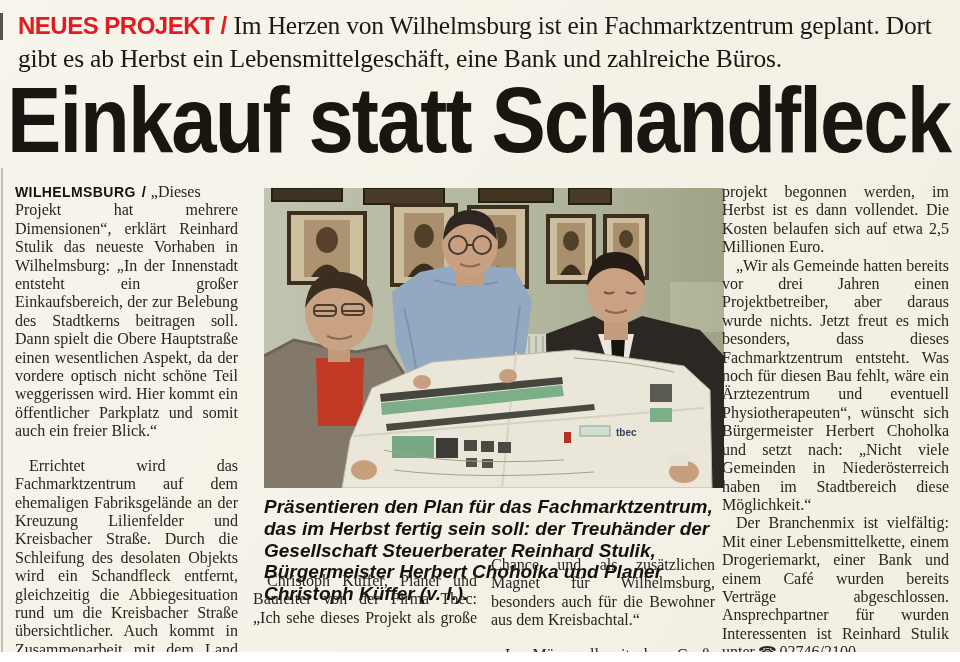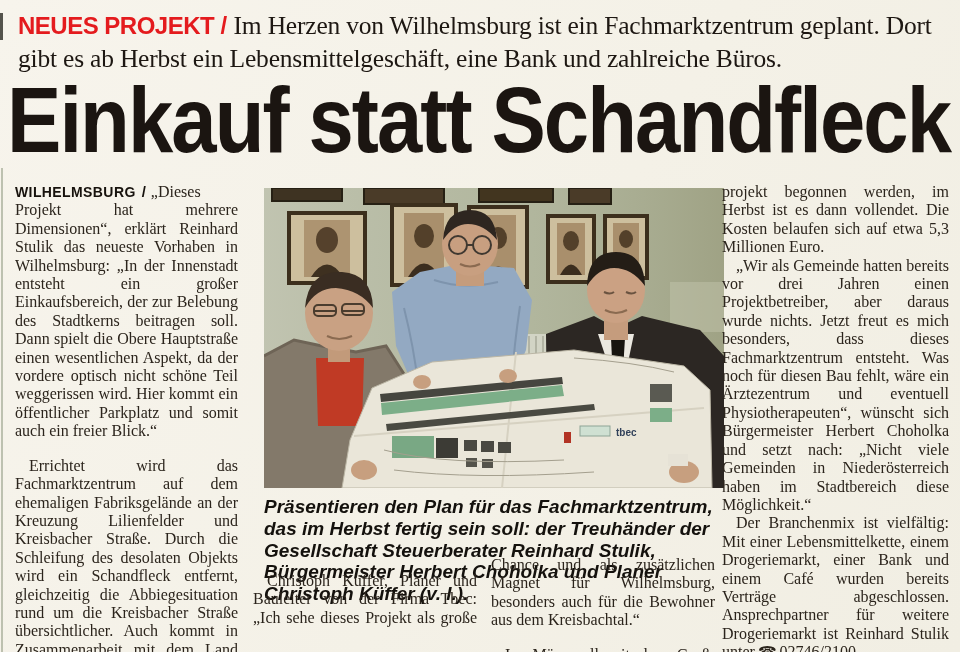--- a/index.html
+++ b/index.html
@@ -209,20 +209,20 @@
     <div class="mid-col">
       <p class="body ind cont">Christoph Küffer, Planer und Bauleiter von der Firma Tbec: „Ich sehe dieses Projekt als große</p>
     </div>
     <div class="mid-col">
       <p class="body">Chance und als zusätzlichen Magnet für Wilhelmsburg, besonders auch für die Bewohner aus dem Kreisbachtal.“</p>
       <p class="body ind cont">Im März soll mit dem Groß-</p>
     </div>
   </section>
 
   <section class="col col-right">
-    <p class="body">projekt begonnen werden, im Herbst ist es dann vollendet. Die Kosten belaufen sich auf etwa 5,3 Millionen Euro.</p>
+    <p class="body">projekt begonnen werden, im Herbst ist es dann vollendet. Die Kosten belaufen sich auf etwa 2,5 Millionen Euro.</p>
     <p class="body ind">„Wir als Gemeinde hatten bereits vor drei Jahren einen Projektbetreiber, aber daraus wurde nichts. Jetzt freut es mich besonders, dass dieses Fachmarktzentrum entsteht. Was noch für diesen Bau fehlt, wäre ein Ärztezentrum und eventuell Physiotherapeuten“, wünscht sich Bürgermeister Herbert Choholka und setzt nach: „Nicht viele Gemeinden in Niederösterreich haben im Stadtbereich diese Möglichkeit.“</p>
     <p class="body ind">
-      <span>Der Branchenmix ist vielfältig: Mit einer Lebensmittelkette, einem Drogeriemarkt, einer Bank und einem Café wurden bereits Verträge abgeschlossen. Ansprechpartner für weitere Drogeriemarkt ist Reinhard Stulik unter</span><span class="tel-icon">☎</span><span>02746/2100.</span>
+      <span>Der Branchenmix ist vielfältig: Mit einer Lebensmittelkette, einem Drogeriemarkt, einer Bank und einem Café wurden bereits Verträge abgeschlossen. Ansprechpartner für wurden Interessenten ist Reinhard Stulik unter</span><span class="tel-icon">☎</span><span>02746/2100.</span>
     </p>
   </section>
 
 </div>
 
 </body></html>

